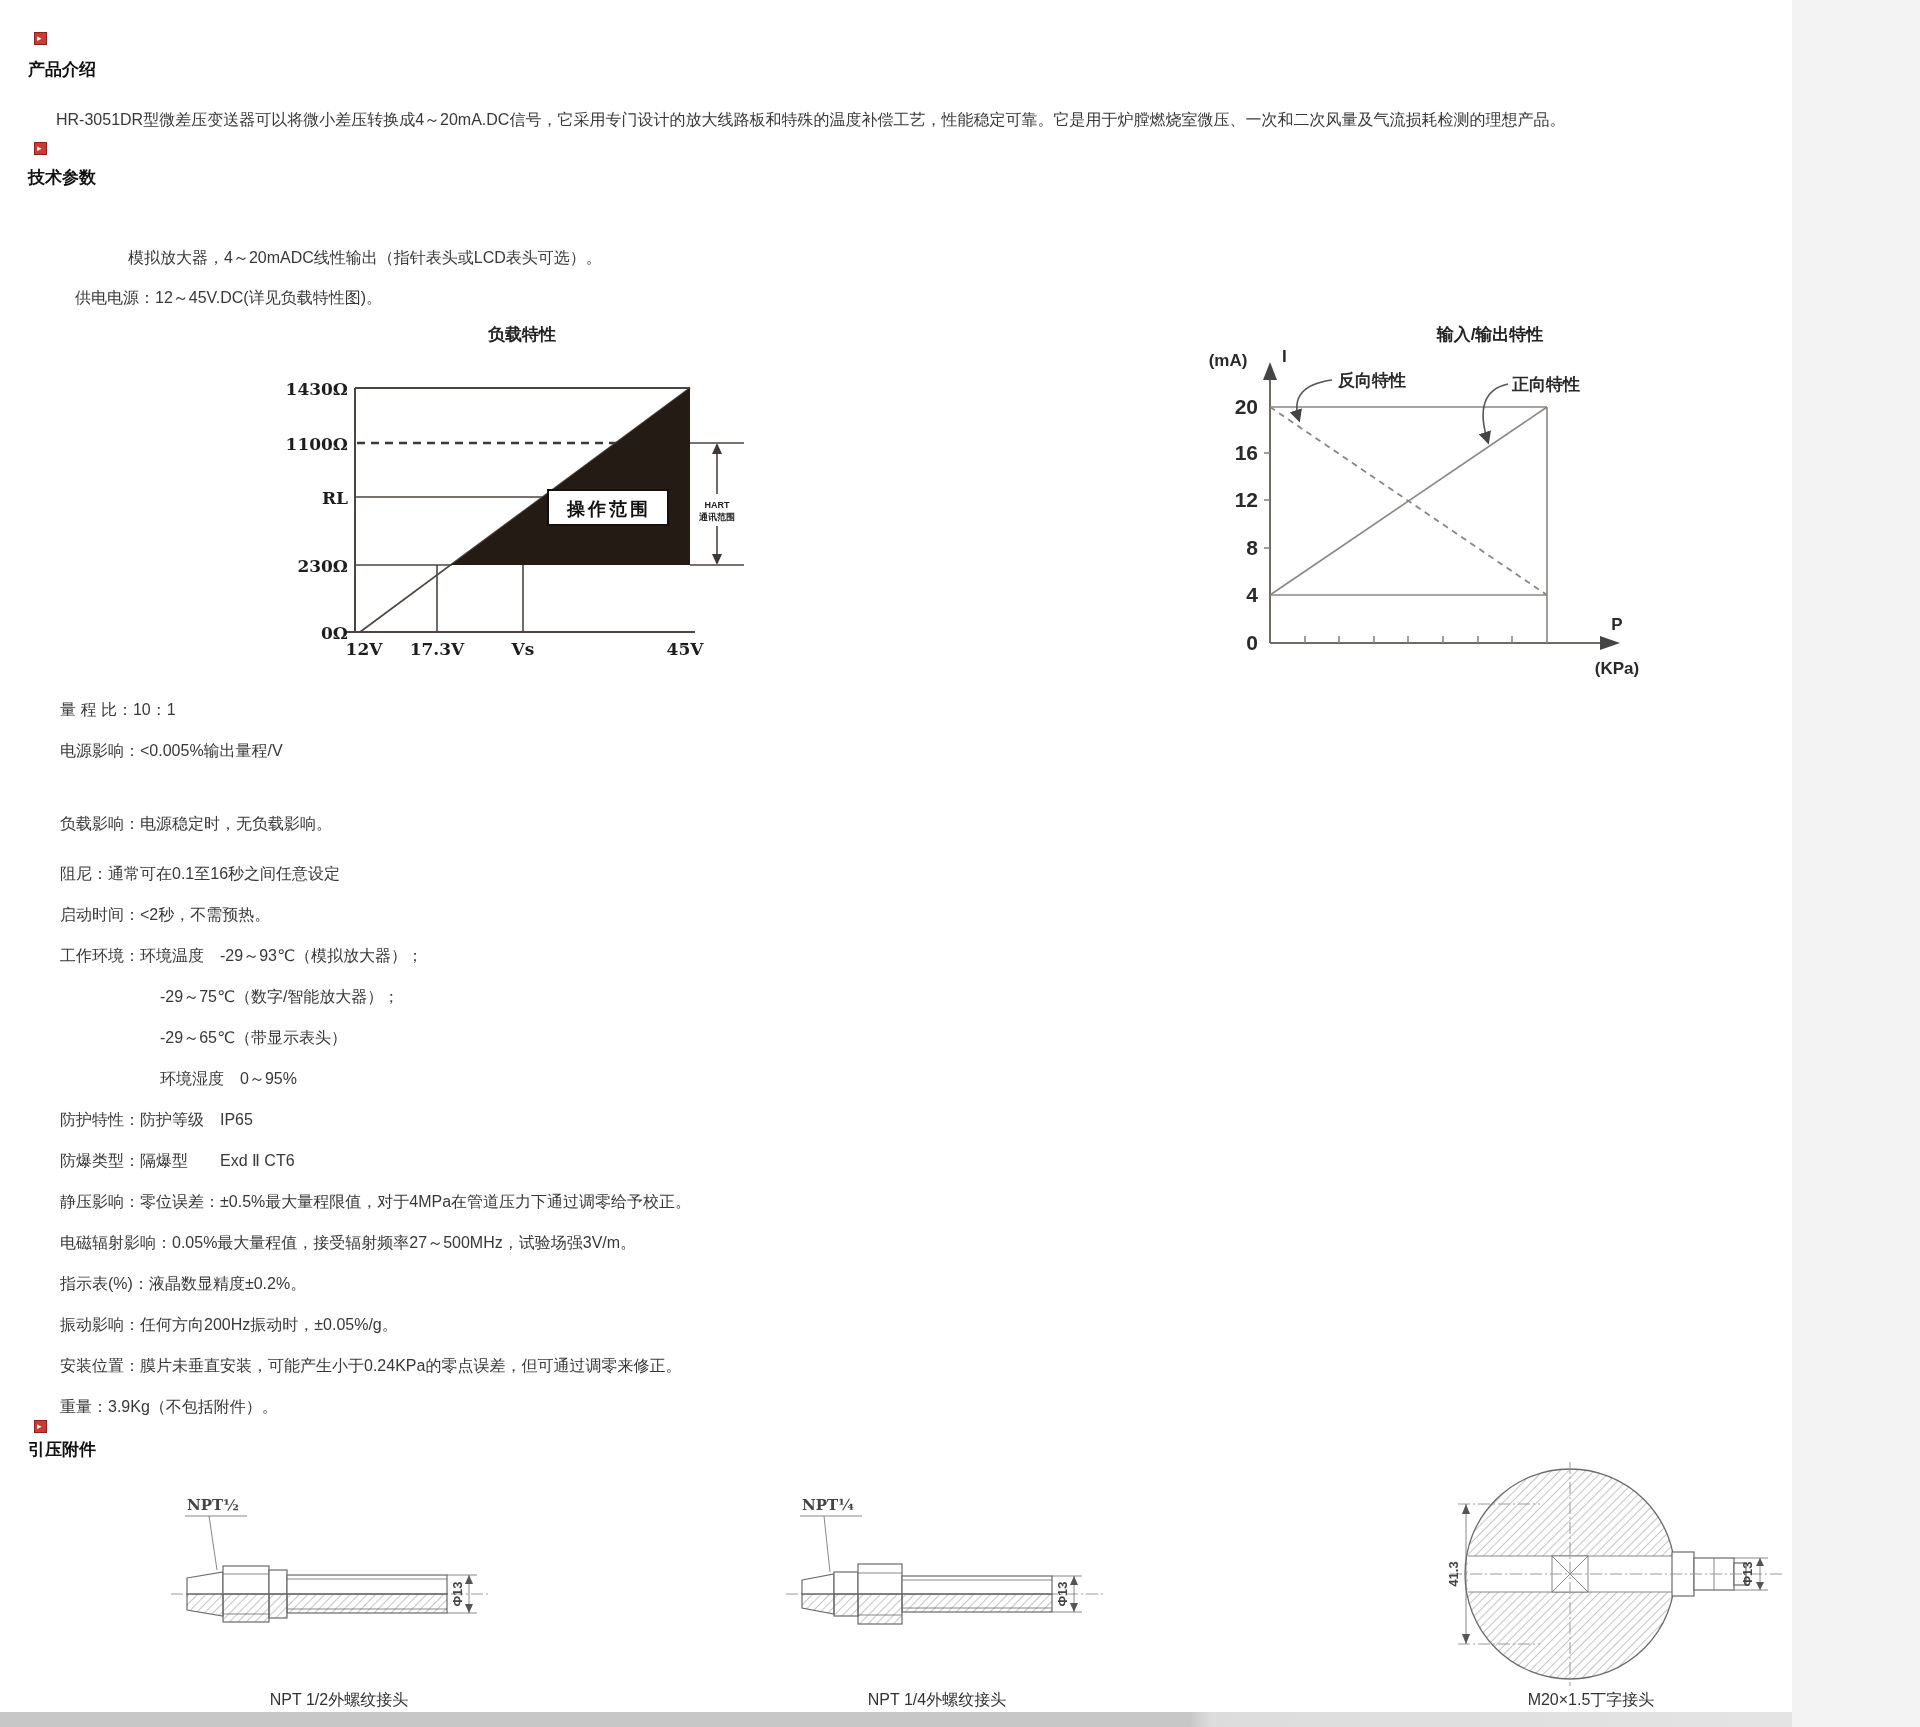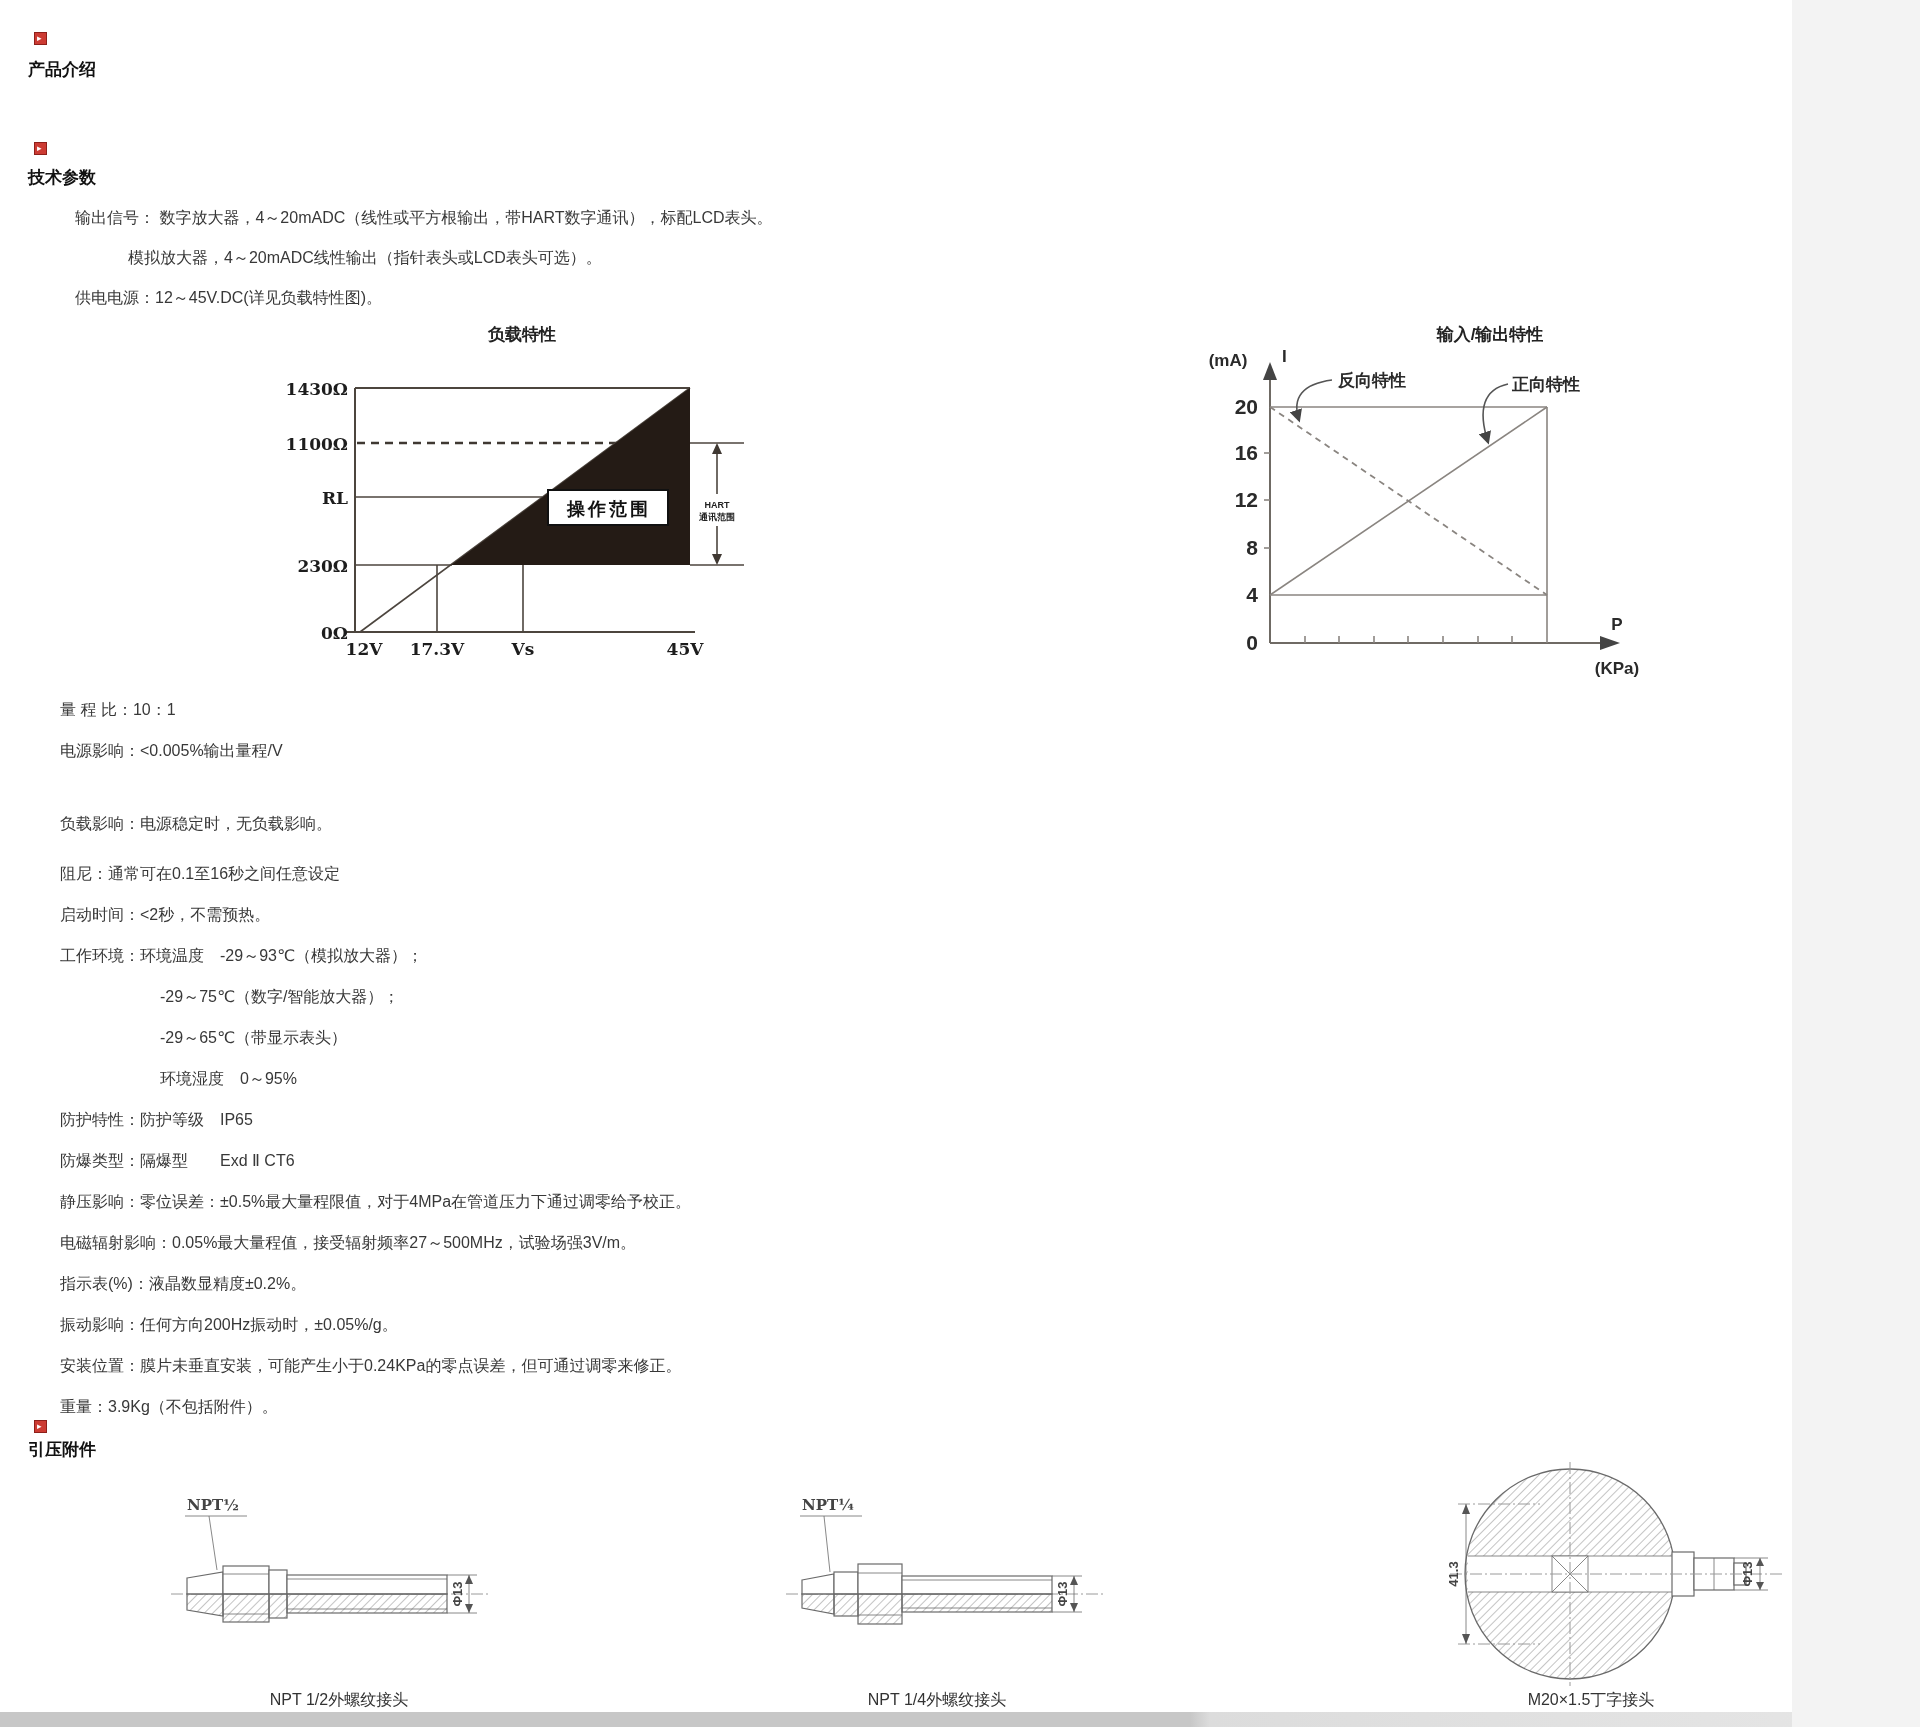--- a/index.html
+++ b/index.html
@@ -43,24 +43,24 @@
   .fl{font-family:"DejaVu Serif",serif;font-size:15px;font-weight:600;fill:#444;}
   .fd{font-size:13px;font-weight:600;fill:#444;text-anchor:middle;}
 </style>
 </head>
 <body>
 
 <div class="page">
 
   <div class="bullet" style="left:34px;top:32px;"></div>
   <div class="h2" style="left:28px;top:58px;">产品介绍</div>
+  <div class="bl" style="left:56px;top:110px;">HR-3051DR型微差压变送器可以将微小差压转换成4～20mA.DC信号，它采用专门设计的放大线路板和特殊的温度补偿工艺，性能稳定可靠。它是用于炉膛燃烧室微压、一次和二次风量及气流损耗检测的理想产品。</div>
 
   <div class="bullet" style="left:34px;top:142px;"></div>
   <div class="h2" style="left:28px;top:166px;">技术参数</div>
-  <div class="bl" style="left:75px;top:208px;">输出信号：  数字放大器，4～20mADC（线性或平方根输出，带HART数字通讯），标配LCD表头。</div>
   <div class="bl" style="left:128px;top:248px;">模拟放大器，4～20mADC线性输出（指针表头或LCD表头可选）。</div>
   <div class="bl" style="left:75px;top:288px;">供电电源：12～45V.DC(详见负载特性图)。</div>
 
   <svg class="abs" style="left:280px;top:312px;" width="520" height="365" viewBox="0 0 520 365">
     <text class="ct" x="242" y="28" text-anchor="middle">负载特性</text>
     <line class="ax" x1="75" y1="76" x2="75" y2="320"></line>
     <line class="ax" x1="66" y1="320" x2="415" y2="320"></line>
     <line class="ax" x1="75" y1="76" x2="410" y2="76"></line>
     <line class="dash" x1="77" y1="131" x2="338" y2="131"></line>
     <line class="thin" x1="75" y1="185" x2="262" y2="185"></line>

